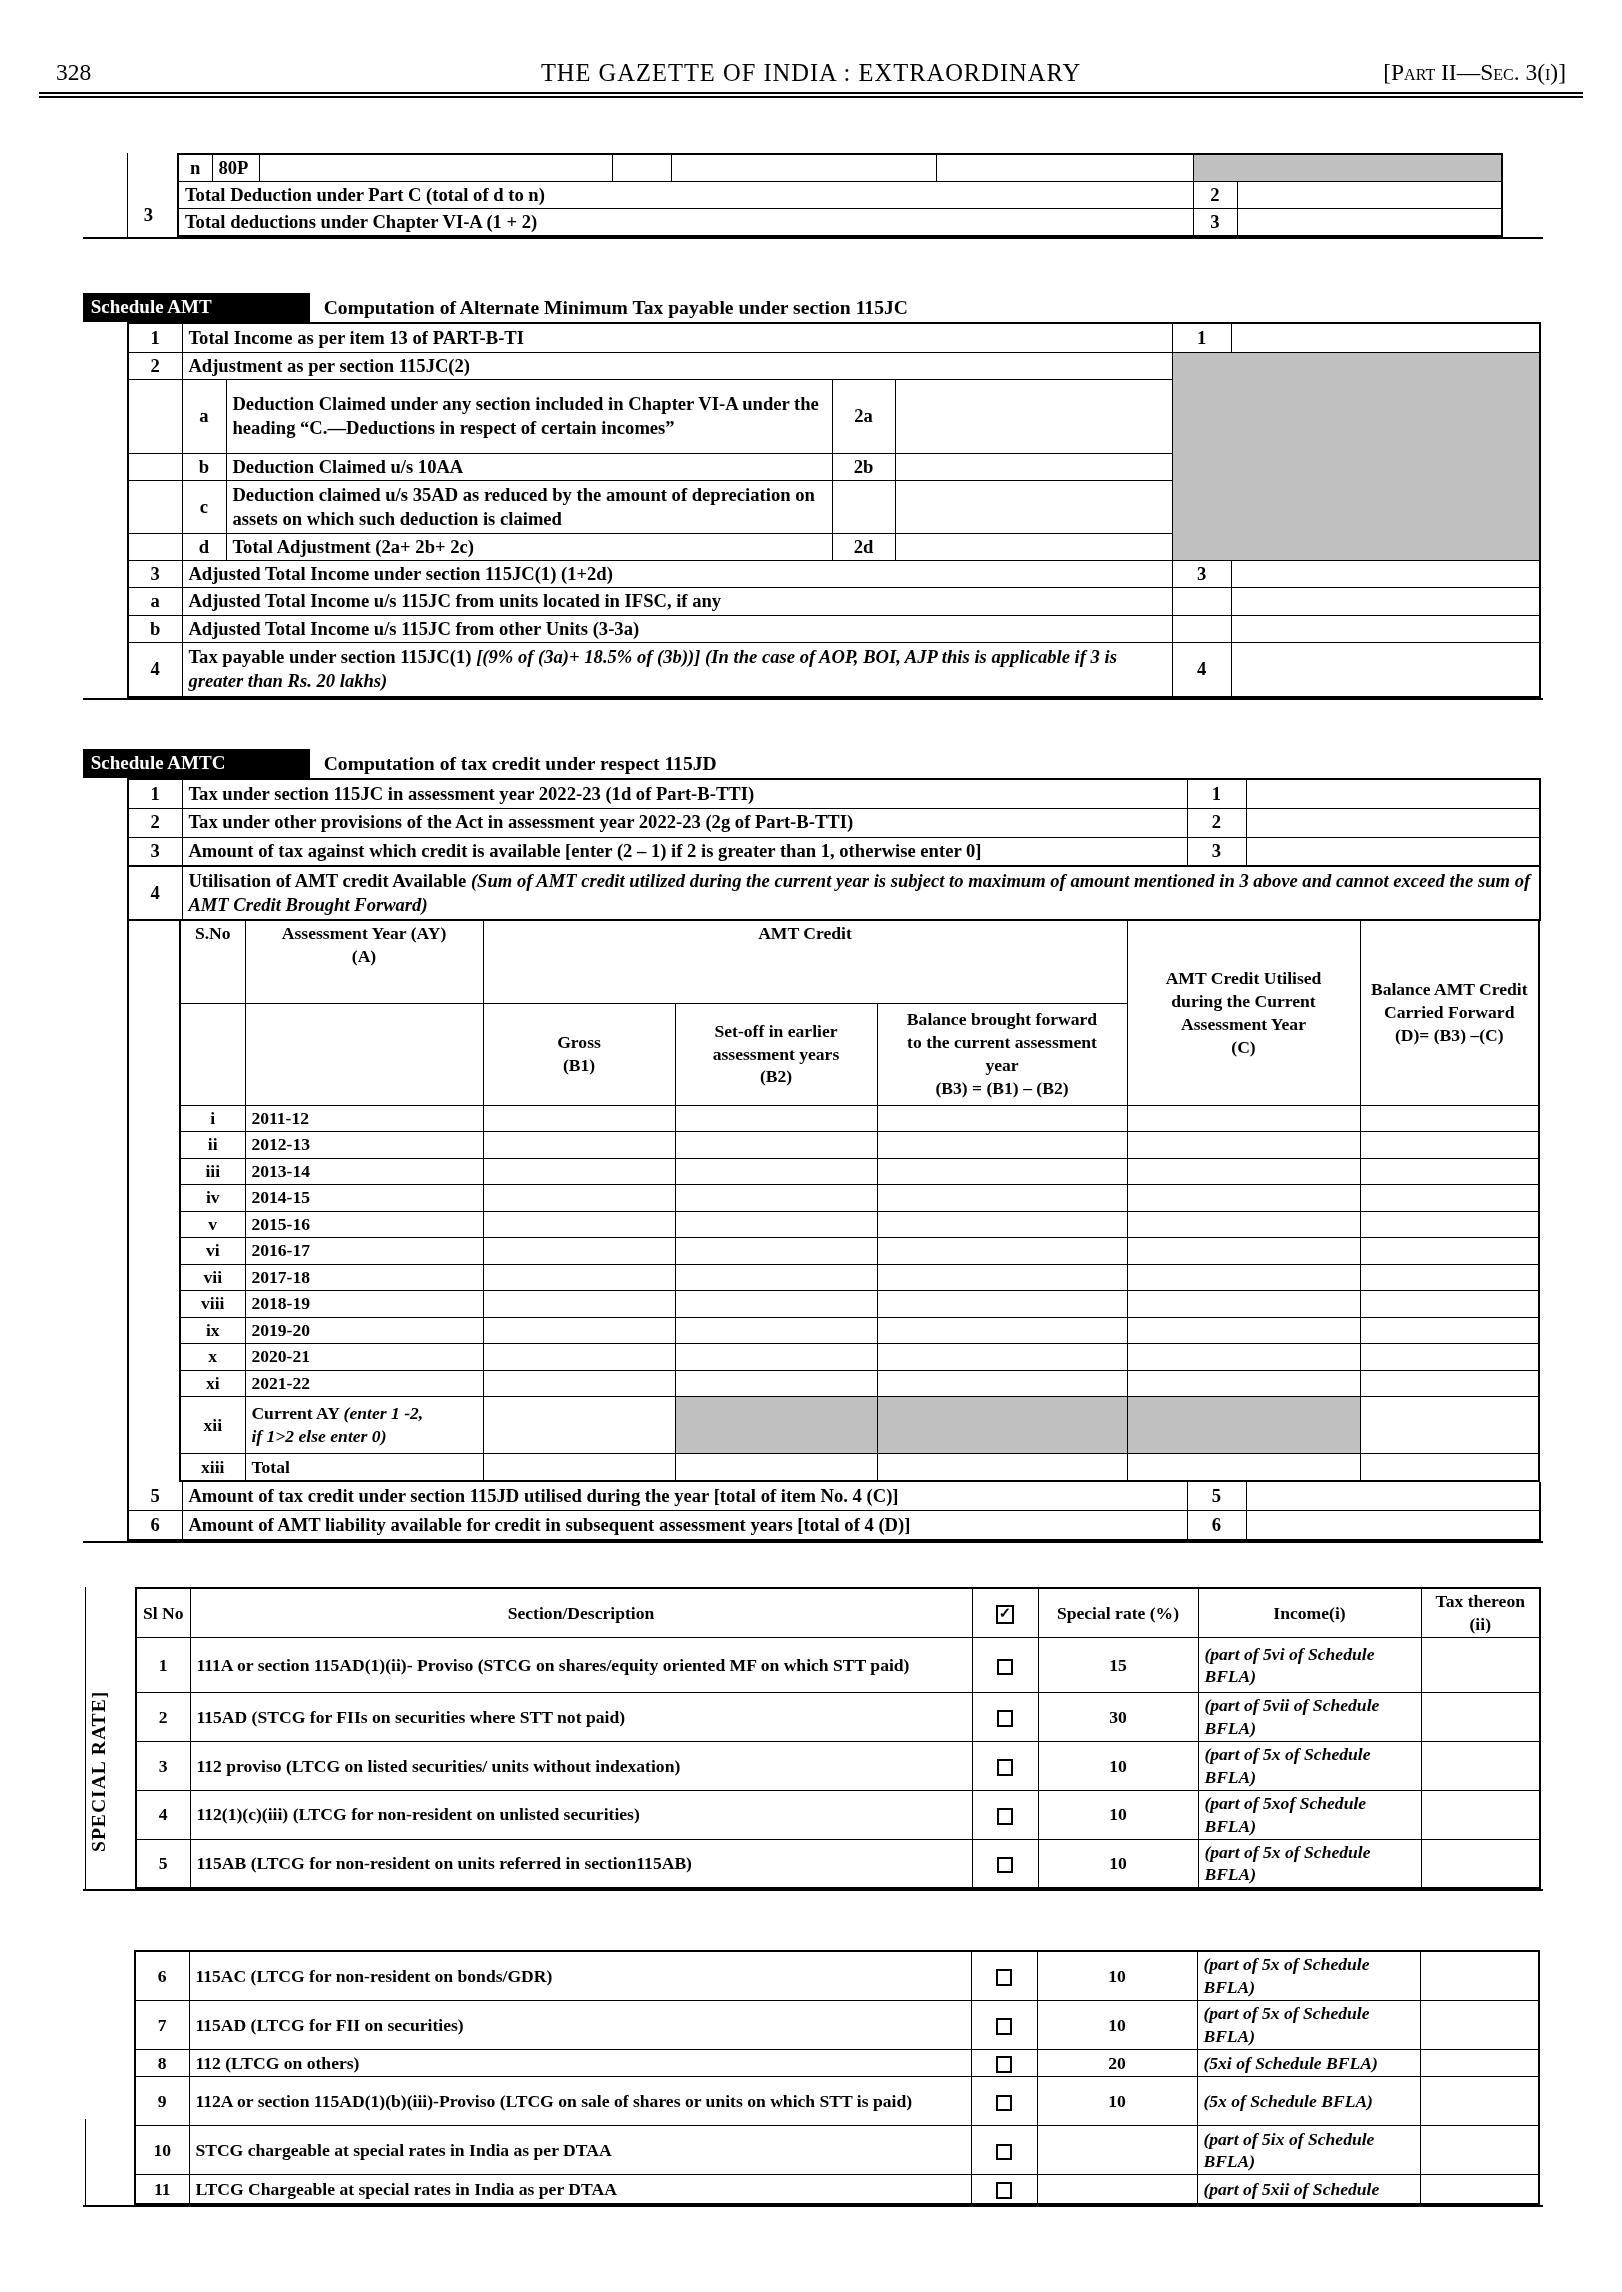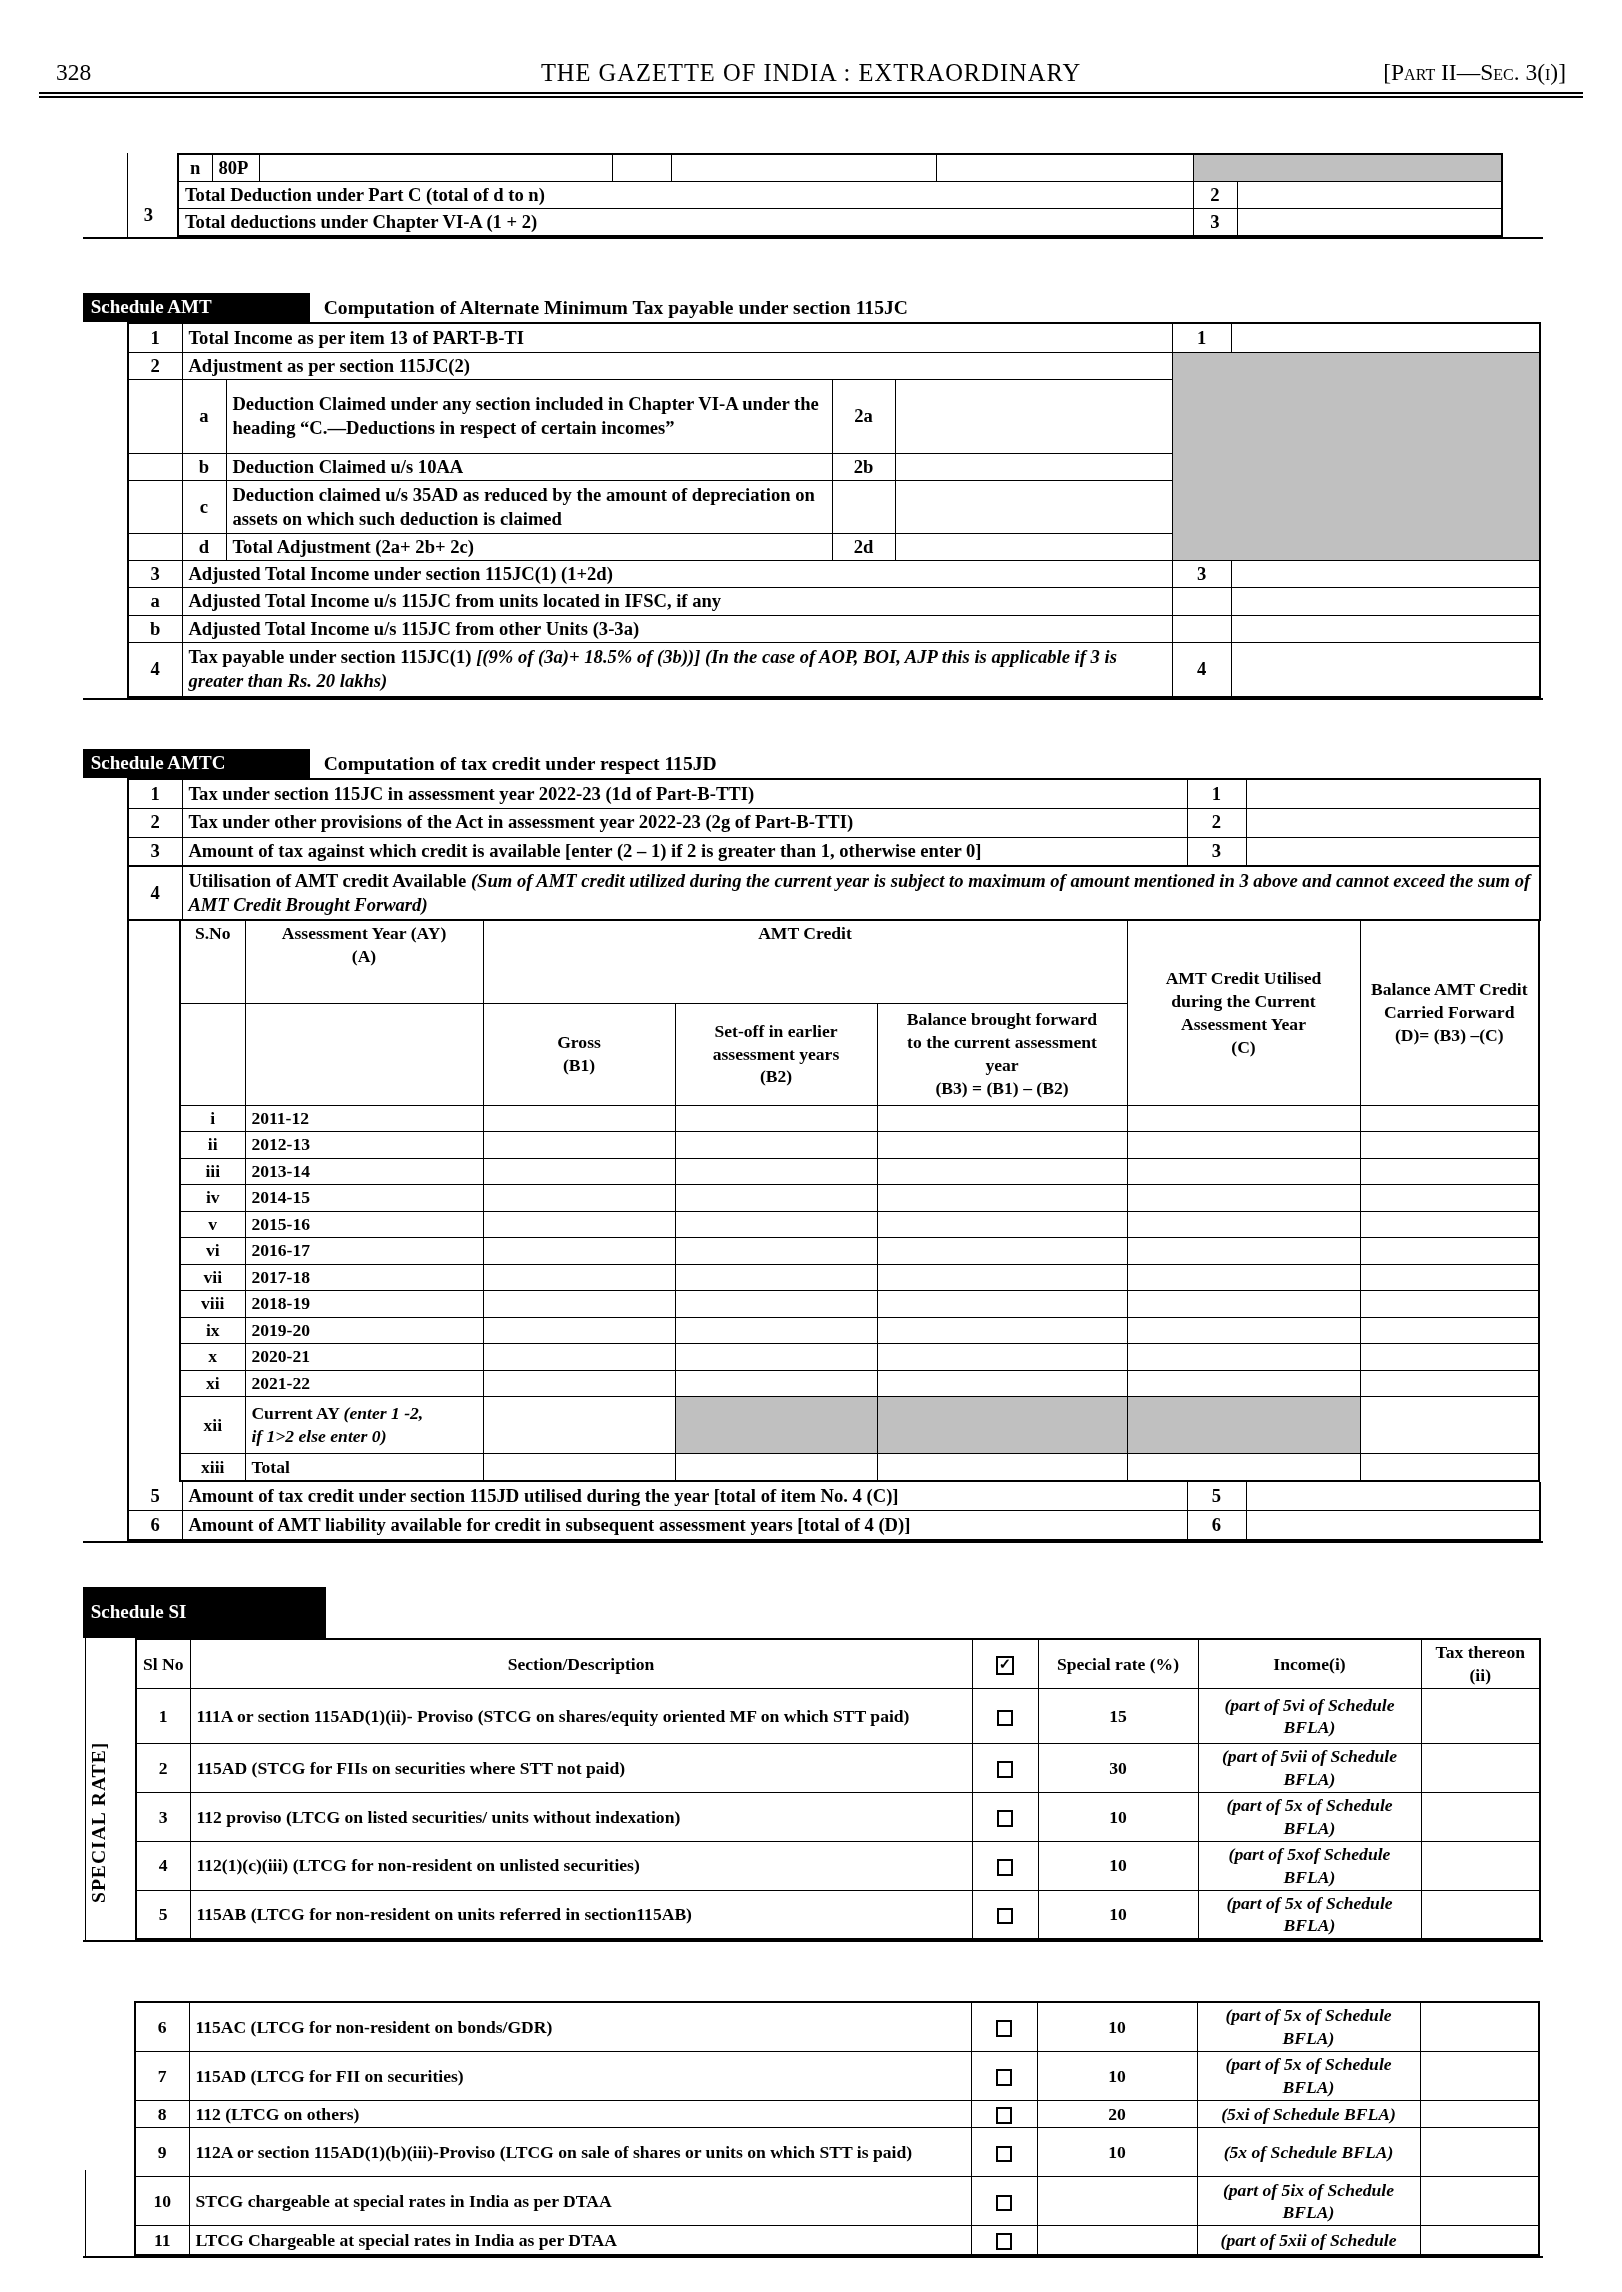--- a/index.html
+++ b/index.html
@@ -47,21 +47,21 @@
   .credit-wrap { margin-left:127px; width:1411px; border-left:2px solid #000; }
   table.credit { margin-left:50px; width:1359px; }
   table.credit td { font-size:17.6px; }
 
   
   .si-wrap { margin-left:85px; position:relative; border-left:1.5px solid #000; width:1454px; }
   .si-wrap2 { margin-left:85px; position:relative; width:1454px; }
   .stub-line { position:absolute; left:0; bottom:0; height:86px; border-left:1.5px solid #000; }
   table.si { margin-left:49px; width:1404px; }
   table.si td { font-size:17.6px; }
-  td.inc { font-style:italic; font-weight:bold; font-size:15.7px; text-align:center;
+  td.inc { font-style:italic; font-weight:bold; font-size:15.7px; 
            line-height:1.3; padding:1px 2.9px; }
   td.rate { text-align:center; vertical-align:top; padding-top:2.9px; }
   .vlabel { position:absolute; left:2px; top:86px; height:196px; width:23.5px;
             writing-mode:vertical-rl; transform:rotate(180deg);
             font-weight:bold; font-size:19.6px; letter-spacing:1px; text-align:center; }
   .cbx { display:inline-block; width:15.7px; height:16.7px; border:2.5px solid #000;
          vertical-align:middle; }
   .cbx.ck { width:18.6px; height:18.6px; border-width:2.9px; font-size:14.7px; font-weight:bold;
             line-height:12.7px; text-align:center; }
   .gap55 { height:54px; } .gap50 { height:49px; } .gap45 { height:44px; } .gap60 { height:59px; }
@@ -421,23 +421,20 @@
       <td class="c">6</td>
       <td>Amount of AMT liability available for credit in subsequent assessment years [total of 4 (D)]</td>
       <td class="c">6</td>
       <td></td>
     </tr>
   </tbody>
     </table>
   <div class="hrule"></div>
   <div class="gap45"></div>
 
-  <div class="schedhead">
-    <div class="bb big">Schedule SI</div>
-  </div>
   <div class="si-wrap">
     <div class="vlabel">SPECIAL RATE]</div>
     <table class="t si">
       <colgroup>
           <col style="width:54px">
           <col style="width:782px">
           <col style="width:66px">
           <col style="width:160px">
           <col style="width:223px">
           <col style="width:119px">

